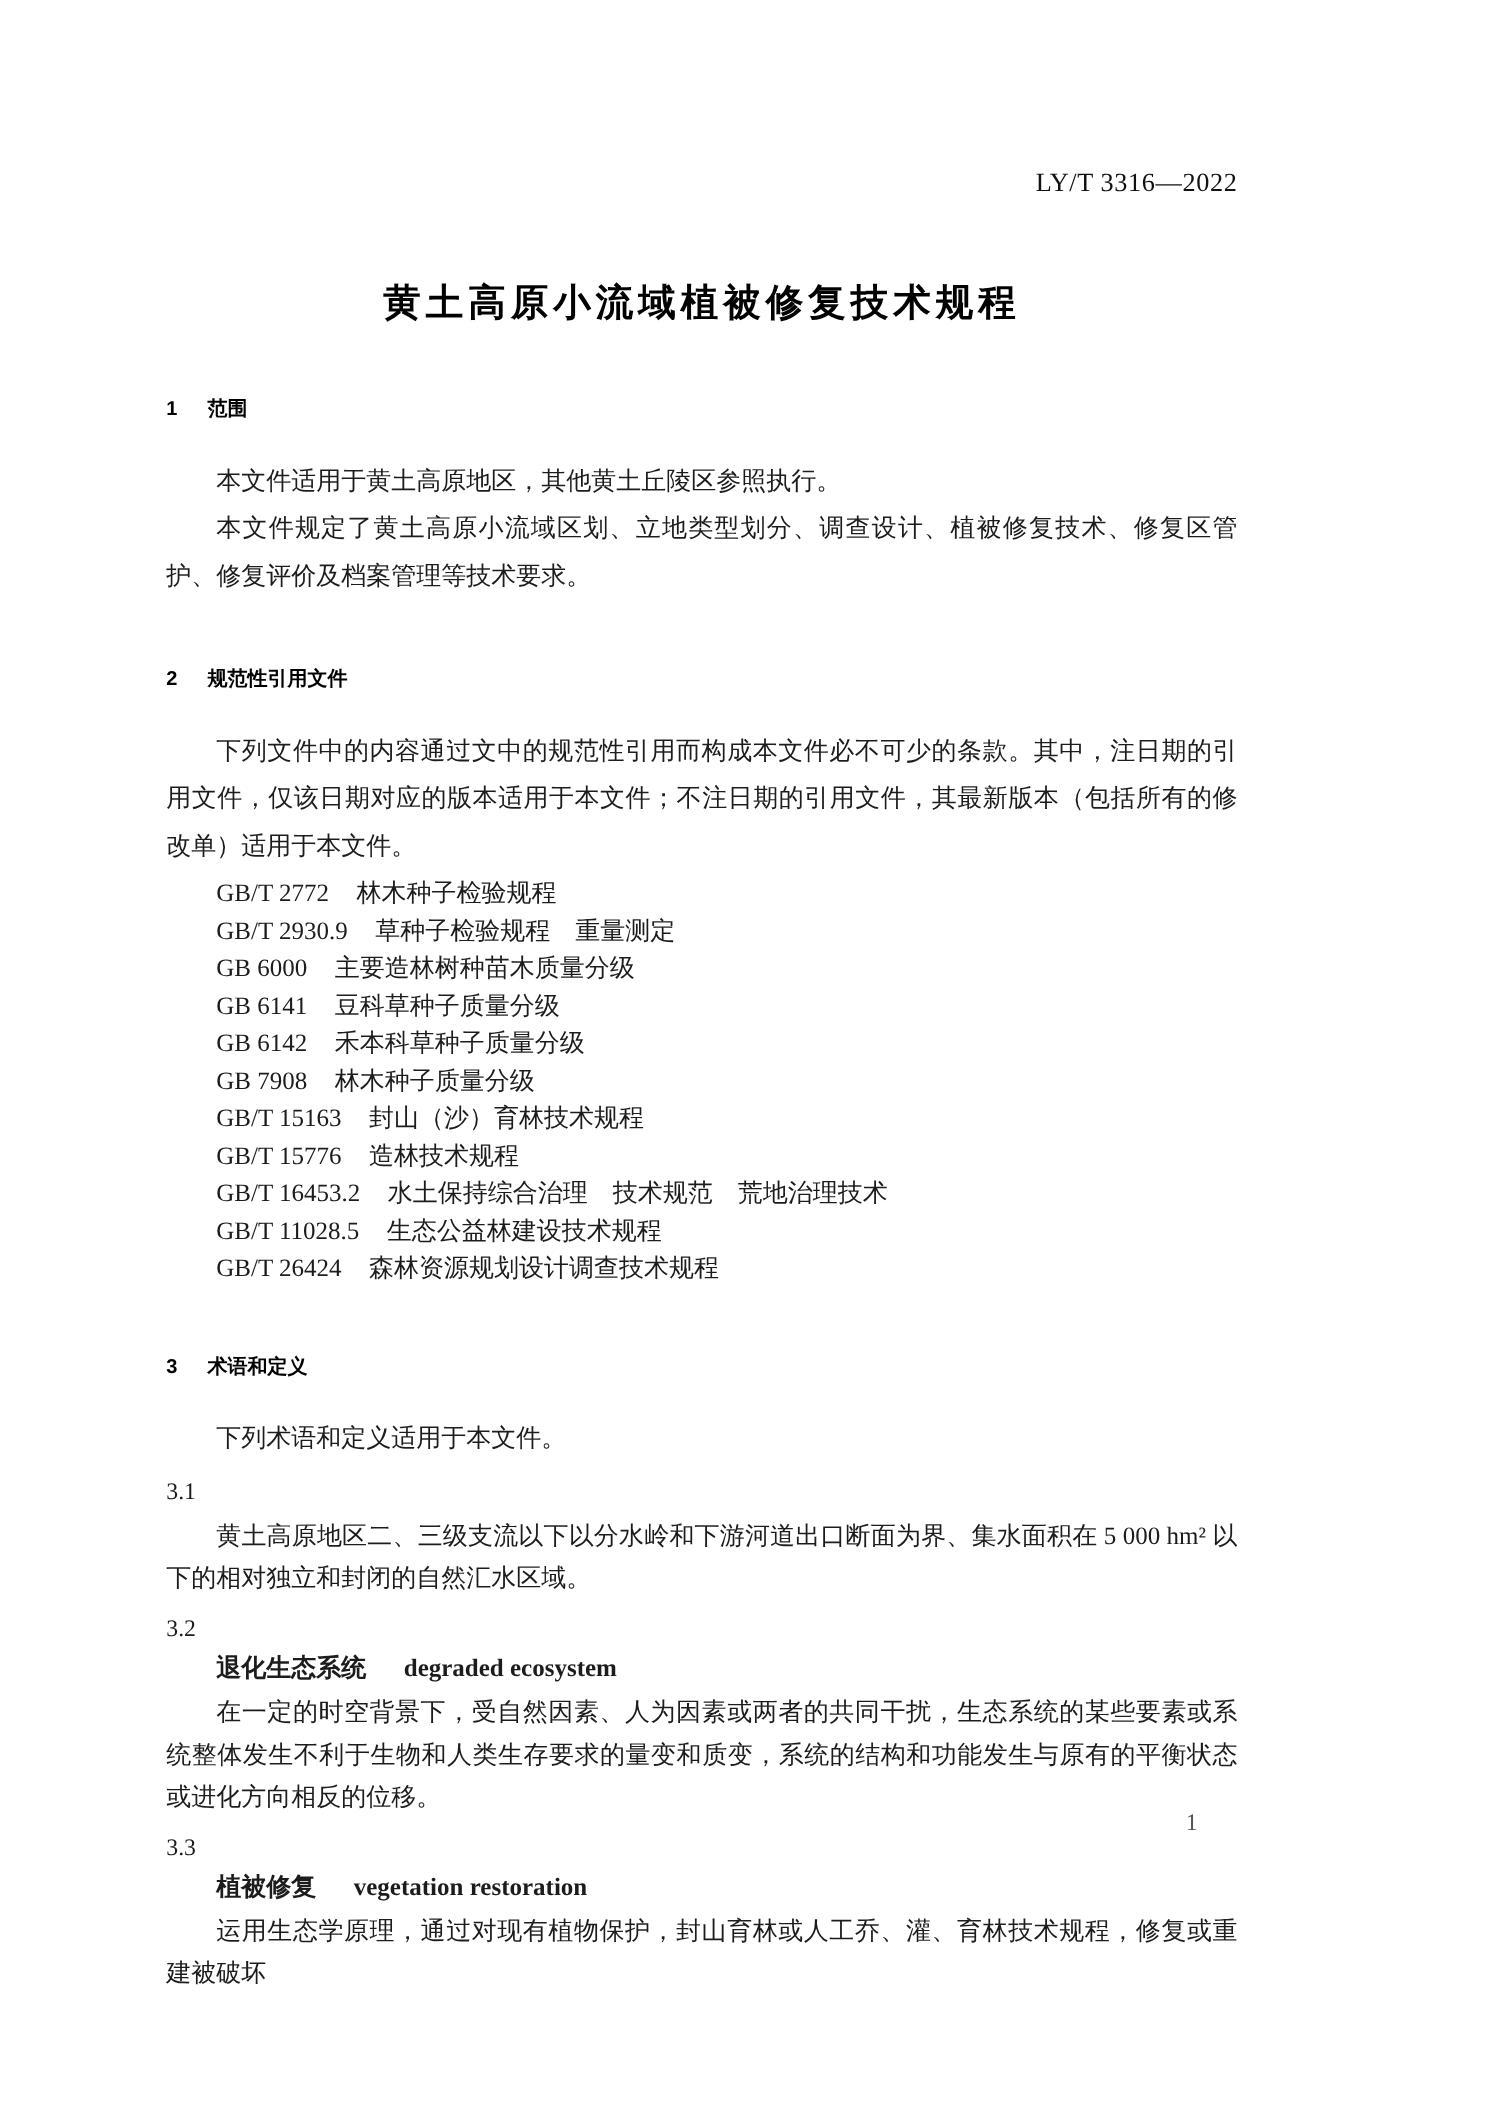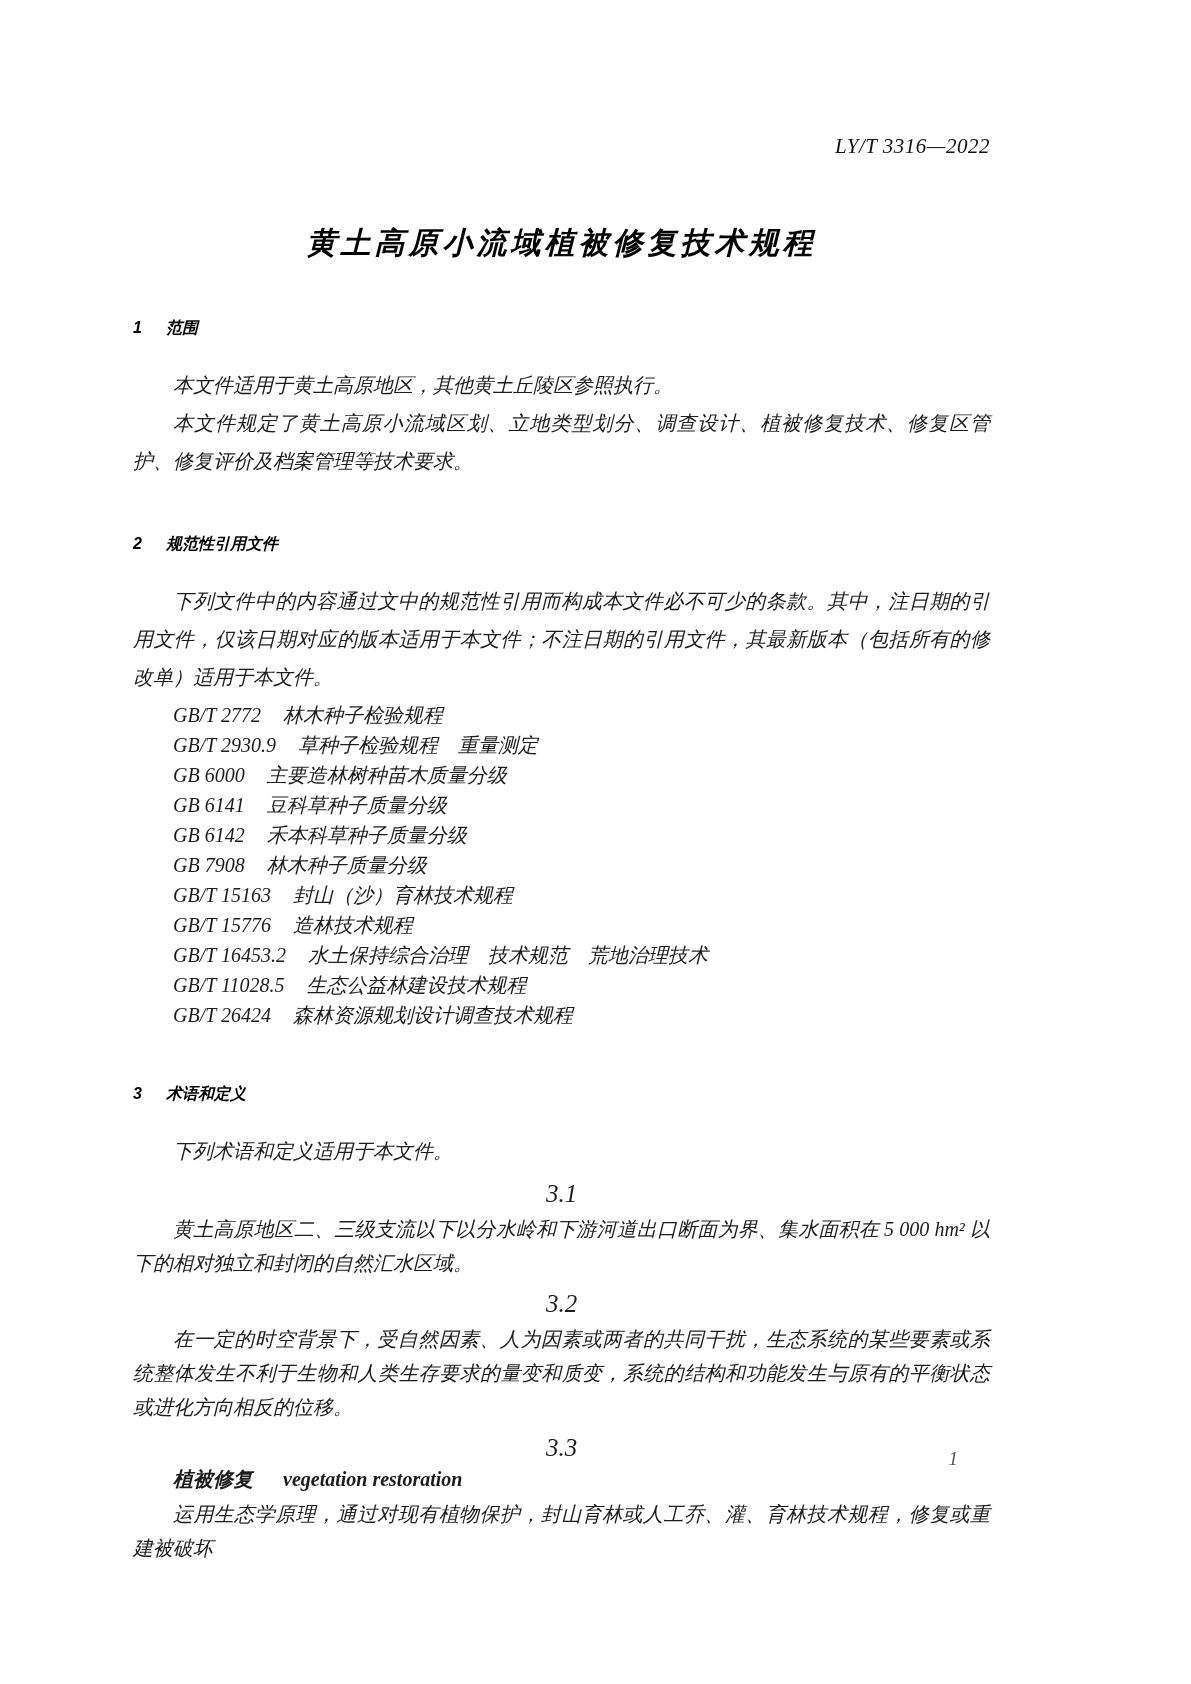--- a/index.html
+++ b/index.html
@@ -5,21 +5,20 @@
   * { box-sizing: border-box; }
   html, body { margin: 0; padding: 0; background: #ffffff; }
   .page {
     position: relative;
     width: 1191px;
     height: 1684px;
     background: #ffffff;
     color: #1c1c1c;
     font-family: "Liberation Serif", "DejaVu Serif", serif;
     overflow: hidden;
-    font-style: italic;
   }
   .content {
     padding: 134px 201px 0 133px;
   }
   .doc-number {
     text-align: right;
     font-size: 21px;
     line-height: 24px;
     color: #111;
     letter-spacing: 0.5px;
@@ -53,24 +52,23 @@
   }
   .ref-list {
     margin-top: 4px;
     padding-left: 40px;
     font-size: 20px;
     line-height: 30px;
   }
   .ref-code { margin-right: 22px; white-space: nowrap; }
   .term-entry { margin-top: 8px; }
   .term-number {
-    font-size: 25px;
+    font-size: 19px;
     line-height: 32px;
     color: #1c1c1c;
-    text-align: center;
   }
   .term-title {
     padding-left: 40px;
     font-size: 20px;
     line-height: 31px;
     font-weight: 700;
   }
   .term-zh {
     font-family: "Liberation Sans", "DejaVu Sans", sans-serif;
     margin-right: 30px;
@@ -135,20 +133,23 @@
       </div>
       <p class="para">下列术语和定义适用于本文件。</p>
 
       <div class="term-entry">
         <div class="term-number">3.1</div>
         <p class="para term-def">黄土高原地区二、三级支流以下以分水岭和下游河道出口断面为界、集水面积在 5 000 hm² 以下的相对独立和封闭的自然汇水区域。</p>
       </div>
 
       <div class="term-entry">
         <div class="term-number">3.2</div>
+        <div class="term-title">
+          <span class="term-zh">退化生态系统</span><span class="term-en">degraded ecosystem</span>
+        </div>
         <p class="para term-def">在一定的时空背景下，受自然因素、人为因素或两者的共同干扰，生态系统的某些要素或系统整体发生不利于生物和人类生存要求的量变和质变，系统的结构和功能发生与原有的平衡状态或进化方向相反的位移。</p>
       </div>
 
       <div class="term-entry">
         <div class="term-number">3.3</div>
         <div class="term-title">
           <span class="term-zh">植被修复</span><span class="term-en">vegetation restoration</span>
         </div>
         <p class="para term-def">运用生态学原理，通过对现有植物保护，封山育林或人工乔、灌、育林技术规程，修复或重建被破坏</p>
       </div>

